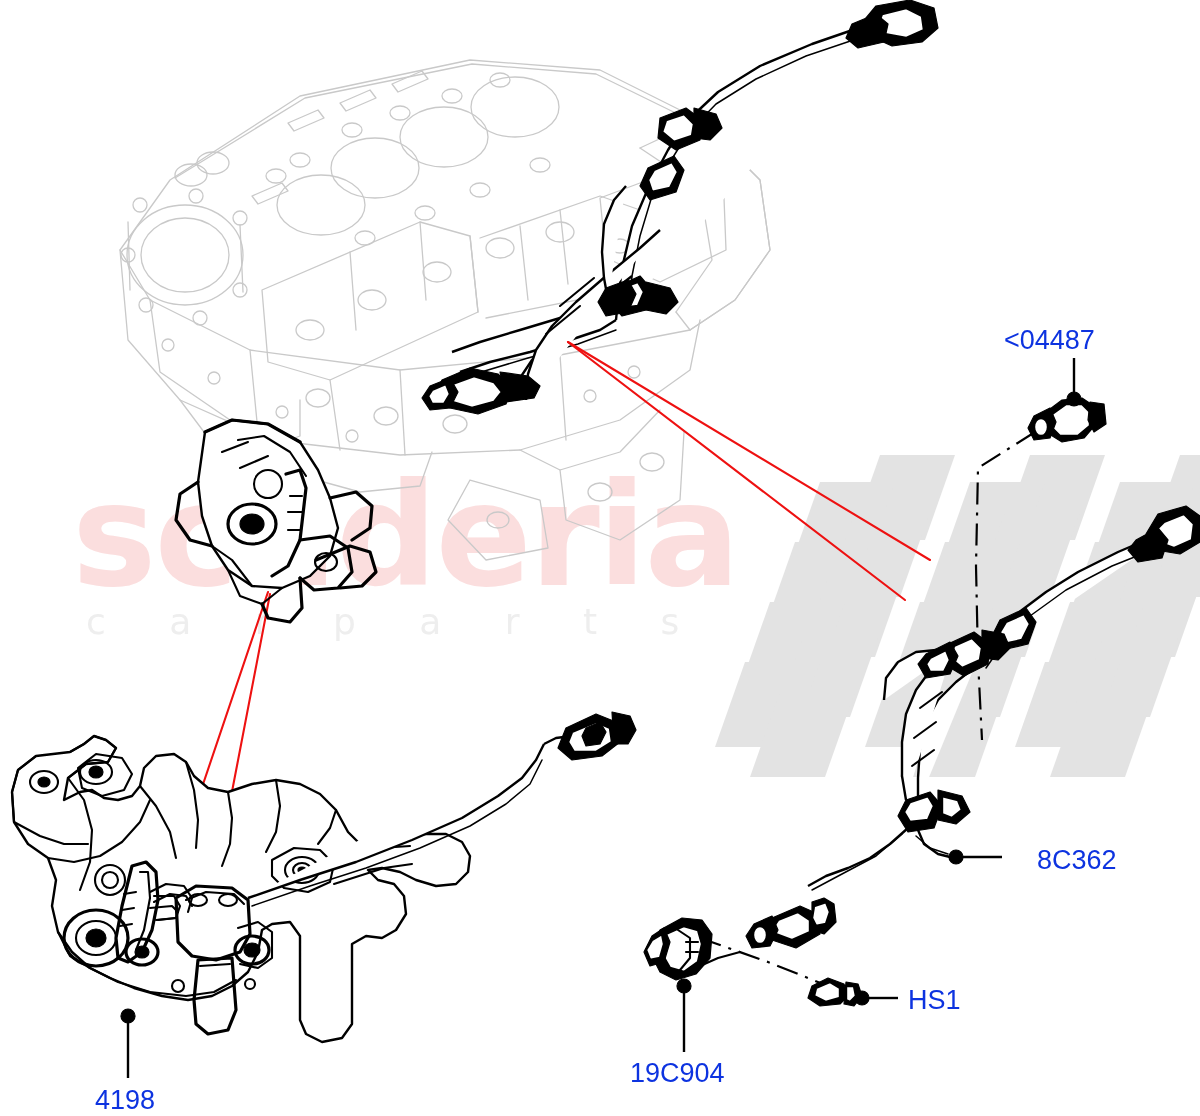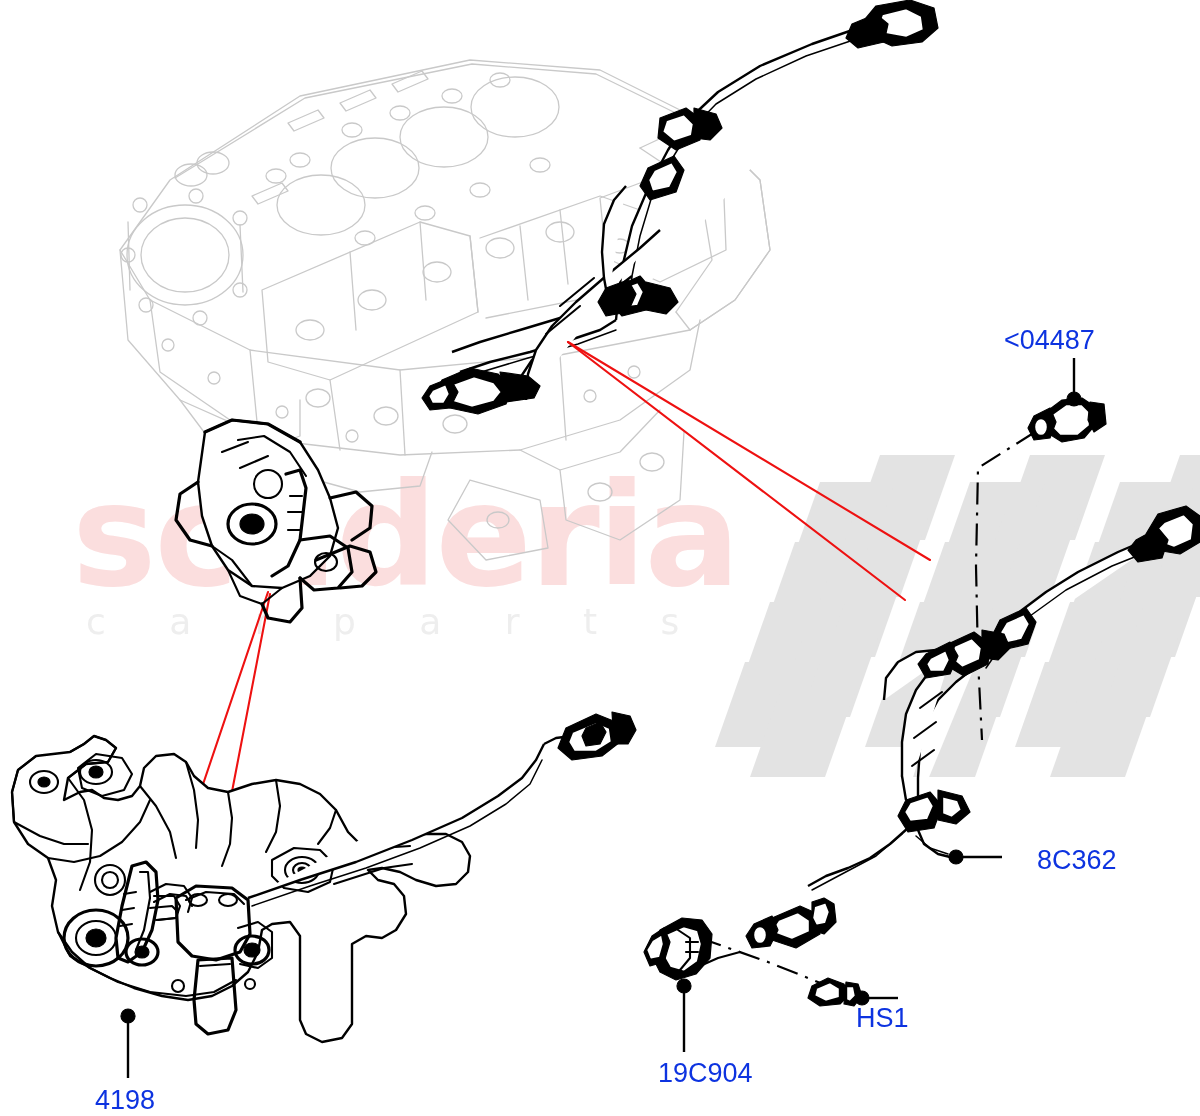--- a/index.html
+++ b/index.html
@@ -50,22 +50,22 @@
     position:absolute;
     font-family:"Liberation Sans", sans-serif;
     font-size:27px;
     font-weight:normal;
     color:#0d33e0;
     white-space:nowrap;
     letter-spacing:0px;
   }
   #lbl-04487{left:1004px;top:325px;}
   #lbl-8C362{left:1037px;top:845px;}
-  #lbl-HS1{left:856px;top:985px;margin-top:18px;}
-  #lbl-19C904{left:658px;top:1058px;text-align:center;}
+  #lbl-HS1{left:908px;top:985px;}
+  #lbl-19C904{left:630px;top:1058px;text-align:center;}
   #lbl-6603{left:95px;top:1085px;}
 </style>
 </head>
 <body>
 
 <div id="stage">
 
   <div class="layer" id="wm-layer">
 
     <svg width="1200" height="1116" viewBox="0 0 1200 1116" style="position:absolute;left:0;top:0;">

